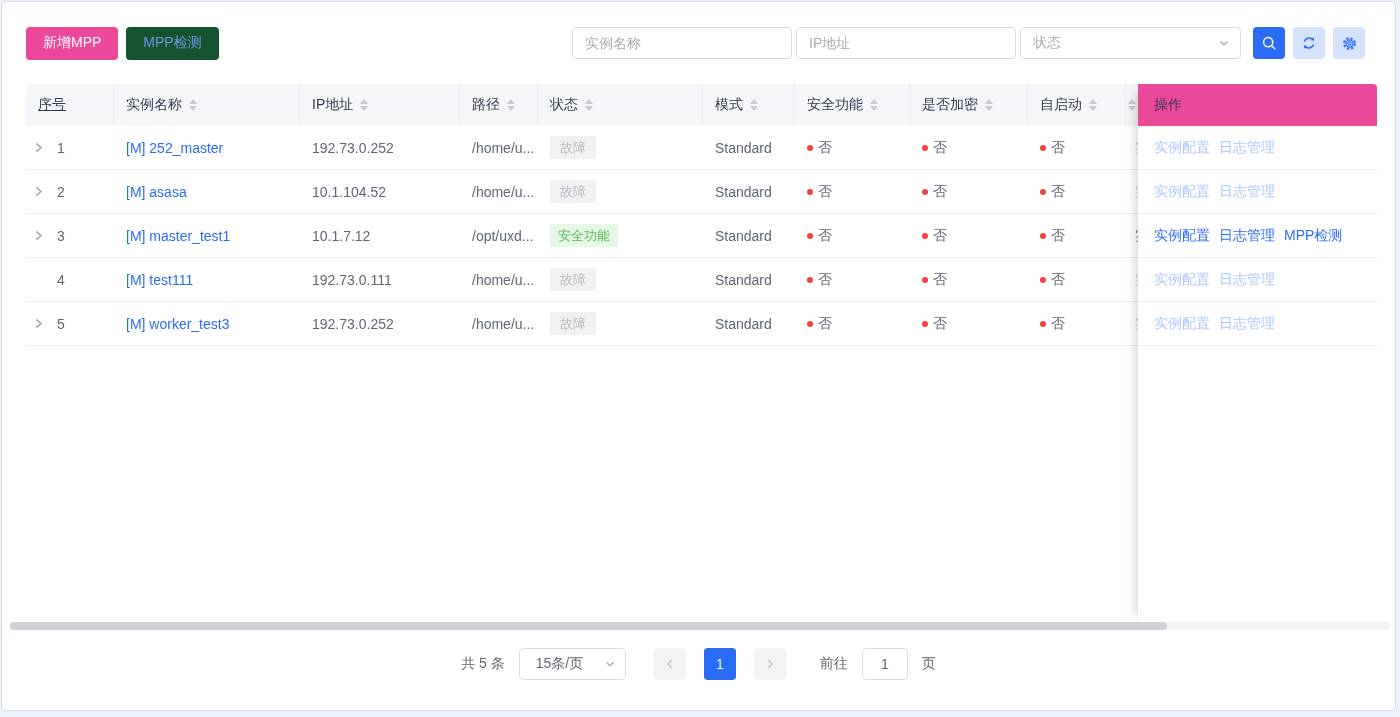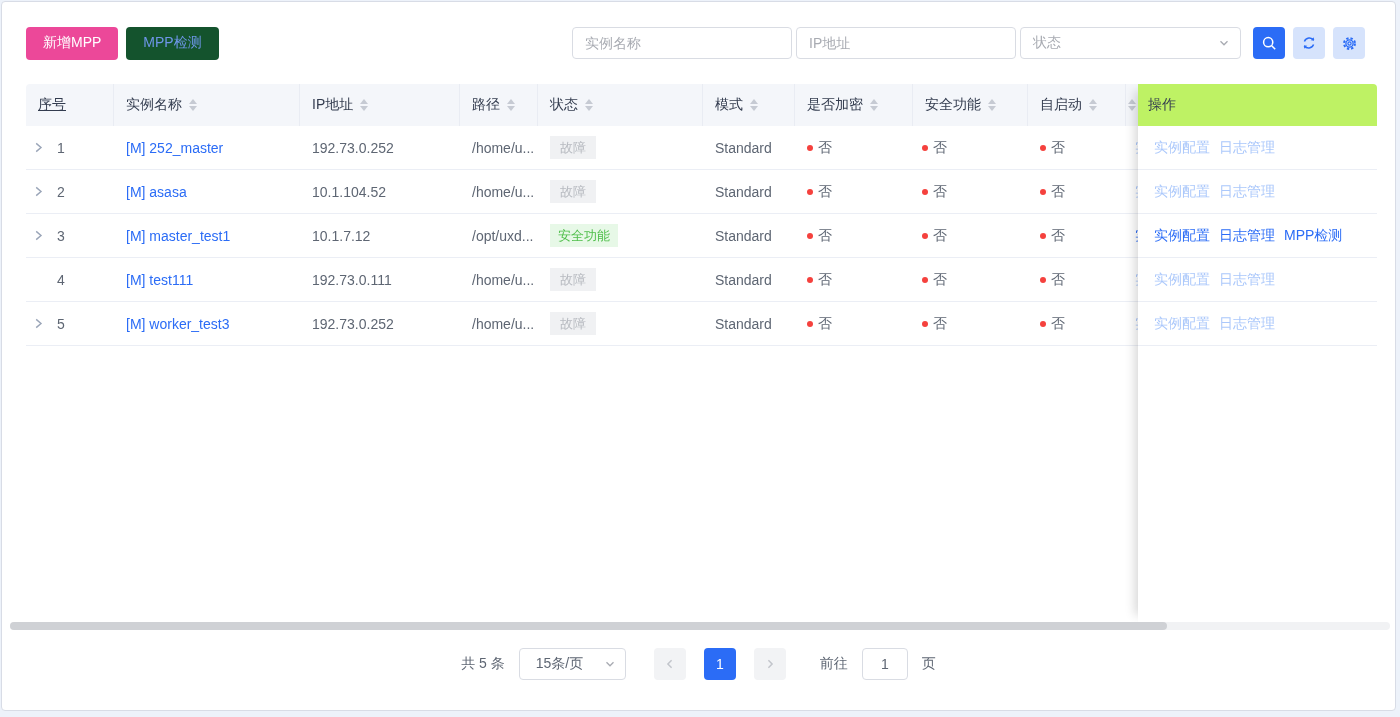--- a/index.html
+++ b/index.html
@@ -76,22 +76,22 @@
   .badge.fault { background:#f0f1f3; color:#b7bac0; }
   .badge.running { background:#e7f8e7; color:#50bf4b; padding:5px 8px; }
   .dot { display:inline-block; width:6px; height:6px; border-radius:50%;
     background:#f5413d; margin-right:5px; flex:none; }
   .cell.hidden-cell { padding-left:9px; color:#2b6cf6; }
   
   .fixed-col {
     position:absolute; left:1112px; top:0; width:239px; height:538px;
     background:#ffffff; box-shadow:-10px 0 10px -7px rgba(0,0,0,0.16);
   }
-  .fixed-head { height:42px; background:#bef264; border-radius:0 4px 0 0;
-    display:flex; align-items:center; padding-left:10px; font-size:14px; color:#333c4f; }
+  .fixed-head { height:42px; background:#ec4899; border-radius:0 4px 0 0;
+    display:flex; align-items:center; padding-left:16px; font-size:14px; color:#333c4f; }
   .fixed-row { height:44px; border-bottom:1px solid #ebeef5; display:flex;
     align-items:center; padding-left:16px; gap:9px; font-size:14px; white-space:nowrap; }
   .op-link { cursor:pointer; }
   .op-link.enabled { color:#2b6cf6; }
   .op-link.disabled { color:#abc8fb; }
   
   .hscroll { position:absolute; left:8px; top:620px; width:1380px; height:8px;
     background:#f1f2f4; border-radius:4px; }
   .hscroll .thumb { position:absolute; left:0; top:0; width:1157px; height:8px;
     background:#cfd1d5; border-radius:4px; cursor:pointer; }
@@ -197,29 +197,29 @@
             <i class="cd"></i>
           </span>
         </div>
         <div class="th" style="width: 92px;">
           <span>模式</span>
           <span class="caret">
             <i class="cu"></i>
             <i class="cd"></i>
           </span>
         </div>
+        <div class="th" style="width: 115px;">
+          <span>安全功能</span>
+          <span class="caret">
+            <i class="cu"></i>
+            <i class="cd"></i>
+          </span>
+        </div>
         <div class="th" style="width: 118px;">
           <span>是否加密</span>
-          <span class="caret">
-            <i class="cu"></i>
-            <i class="cd"></i>
-          </span>
-        </div>
-        <div class="th" style="width: 115px;">
-          <span>安全功能</span>
           <span class="caret">
             <i class="cu"></i>
             <i class="cd"></i>
           </span>
         </div>
         <div class="th" style="width: 98px;">
           <span>自启动</span>
           <span class="caret">
             <i class="cu"></i>
             <i class="cd"></i>

